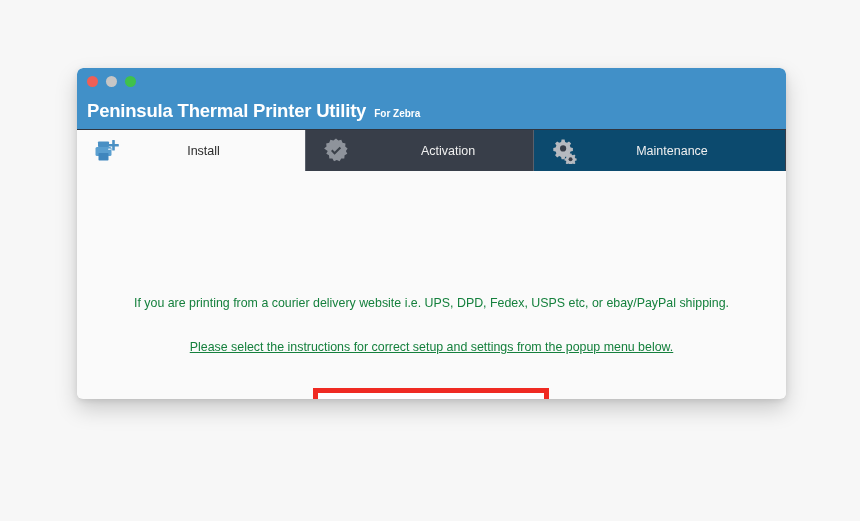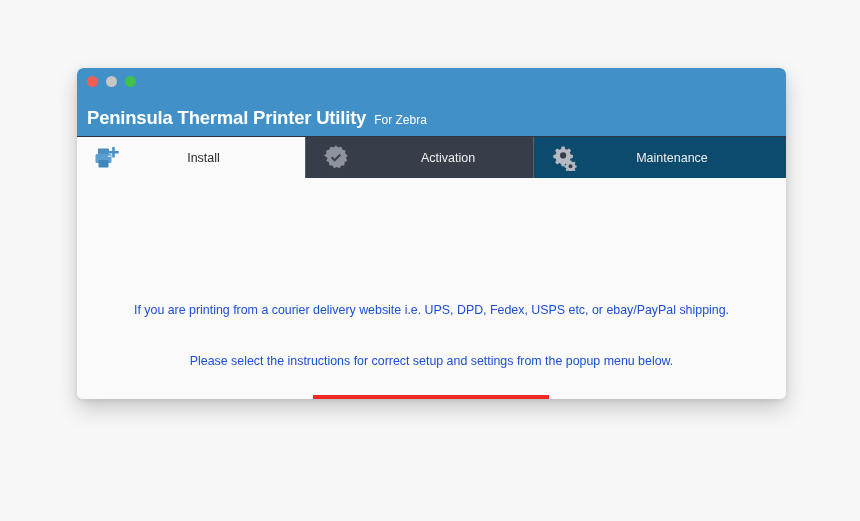--- a/index.html
+++ b/index.html
@@ -29,21 +29,21 @@
     height: 331px;
     border-radius: 6px;
     background: #fafafa;
     box-shadow: 0 10px 22px rgba(0,0,0,0.18), 0 2px 6px rgba(0,0,0,0.10);
     overflow: hidden;
   }
 
   
   .titlebar {
     position: relative;
-    height: 68px;
+    height: 61px;
     background: #4190c8;
     border-top-left-radius: 6px;
     border-top-right-radius: 6px;
   }
 
   .traffic-lights {
     position: absolute;
     left: 10px;
     top: 8px;
     display: flex;
@@ -69,22 +69,22 @@
   }
   .app-title {
     color: #ffffff;
     font-size: 18.5px;
     font-weight: bold;
     letter-spacing: -0.2px;
     line-height: 1;
   }
   .app-subtitle {
     color: #ffffff;
-    font-size: 12px;
-    font-weight: normal;
+    font-size: 10px;
+    font-weight: bold;
     line-height: 1;
   }
 
   
   .tabbar {
     display: flex;
     height: 41px;
     background: #383e49;
     border-top: 1px solid #2f3540;
   }
@@ -123,25 +123,25 @@
     position: relative;
     height: 227px;
     background: #fafafa;
   }
 
   .line1, .line2 {
     position: absolute;
     left: 0;
     width: 100%;
     text-align: center;
-    color: #1d4ed8;
+    color: #15803d;
     font-size: 12.4px;
   }
   .line1 { top: 125px; }
-  .line2 { top: 176px; }
+  .line2 { top: 169px; text-decoration: underline; }
 
   
   .highlight-box {
     position: absolute;
     left: 236px;
     top: 217px;
     width: 236px;
     height: 37px;
     box-sizing: border-box;
     border: 5px solid #ef2a22;

